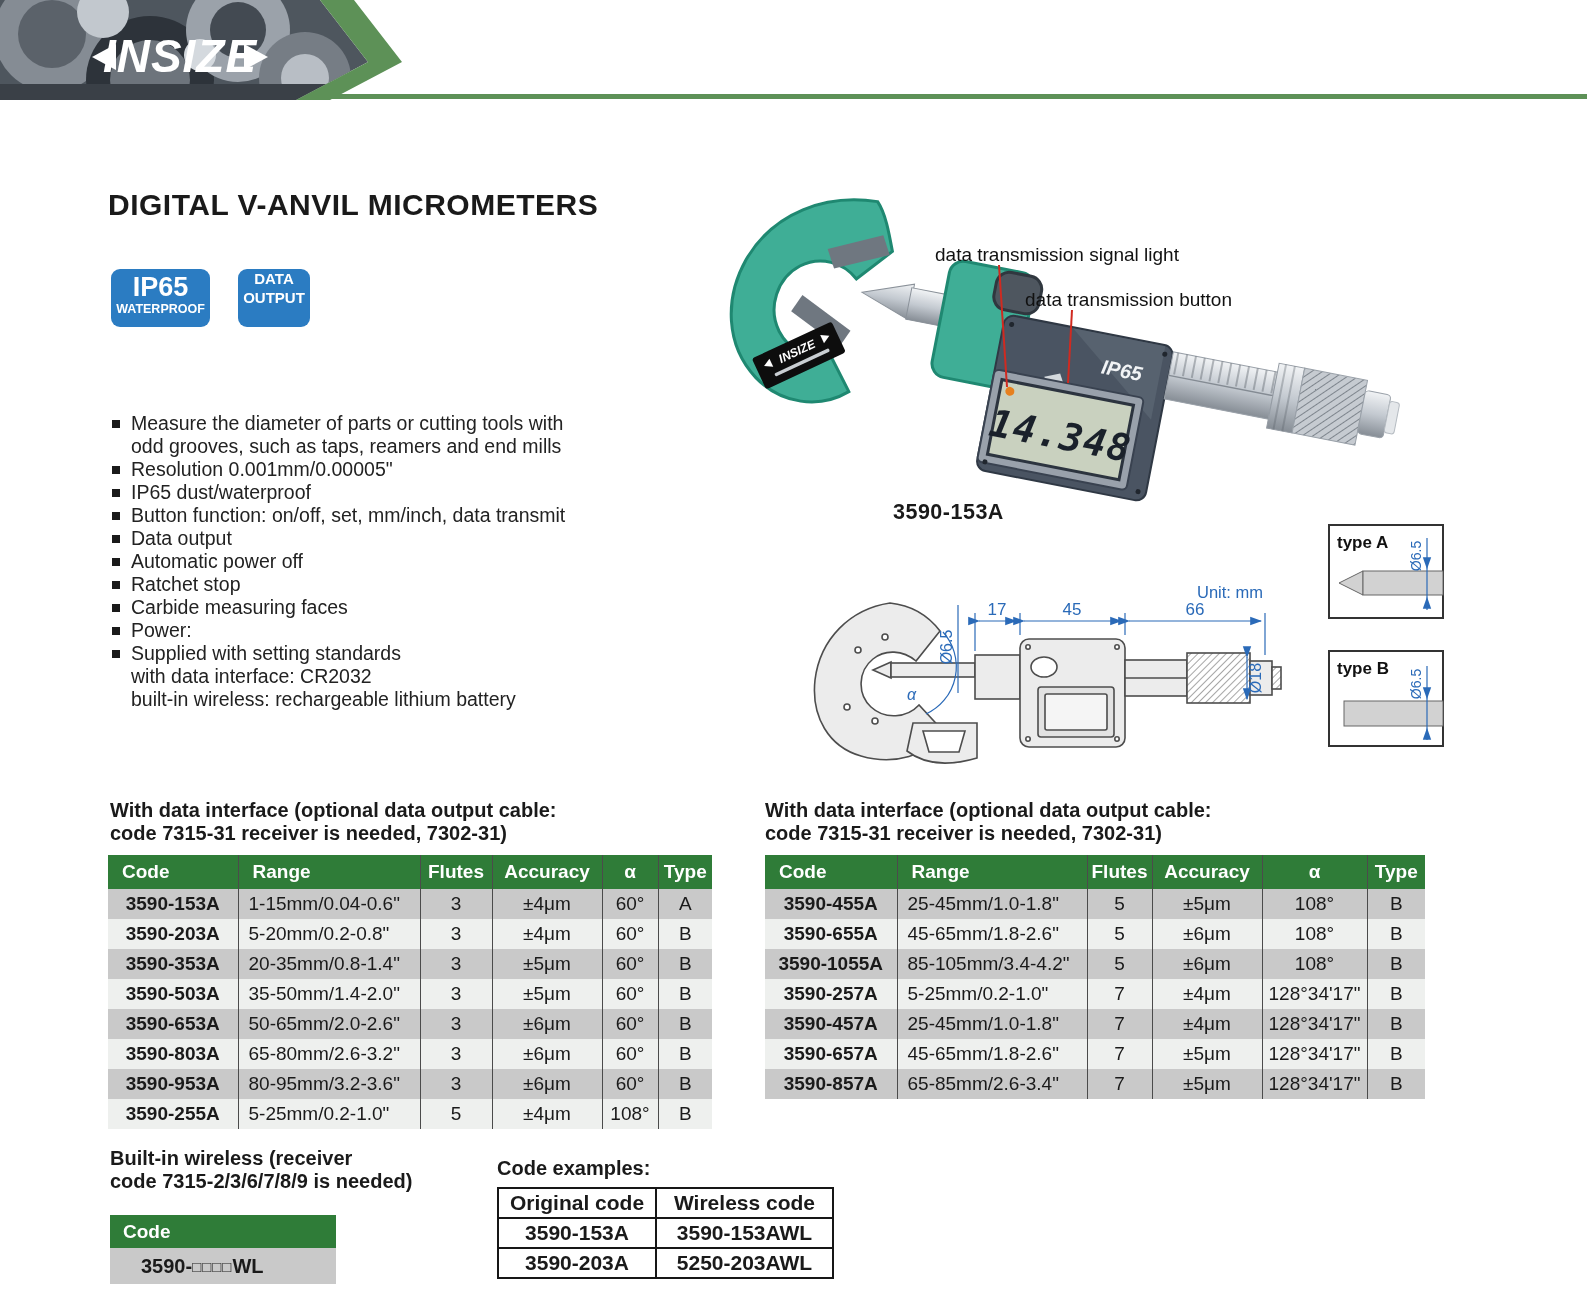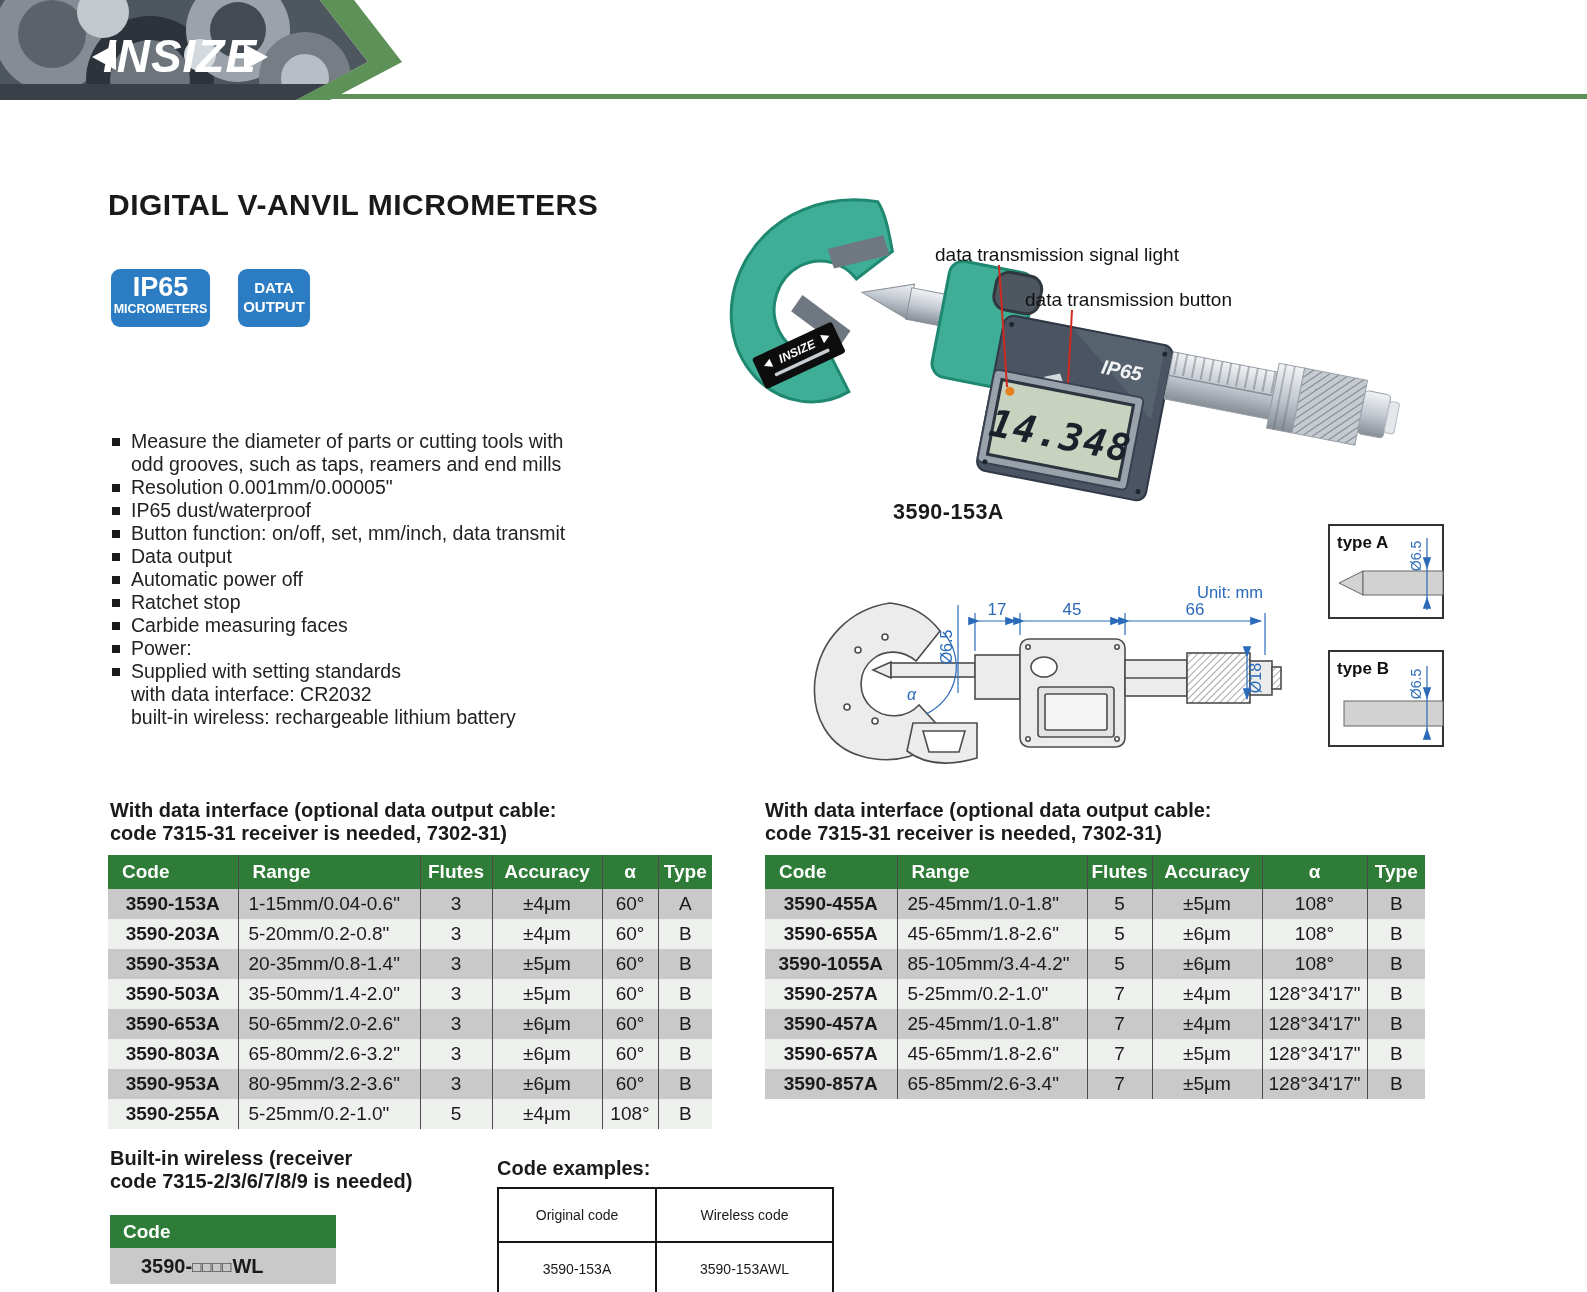--- a/index.html
+++ b/index.html
@@ -12,23 +12,23 @@
        font-family:"Liberation Sans",sans-serif;color:var(--ink);overflow:hidden;}
   .abs{position:absolute;}
   
   .title{left:108px;top:188px;font-size:30px;font-weight:bold;letter-spacing:.5px;}
   .badge{border-radius:9px;background:var(--badge-blue);color:#fff;text-align:center;}
   .badge-ip65{left:111px;top:269px;width:99px;height:58px;}
   .badge-data{left:238px;top:269px;width:72px;height:58px;}
   .badge .l1-big{font-size:27px;font-weight:bold;line-height:30px;margin-top:3px;}
   .badge .l2-small{font-size:12.5px;font-weight:bold;line-height:14px;}
   .badge .l1-med,.badge .l2-med{font-size:15px;font-weight:bold;line-height:19px;}
-  .badge-data .inner{padding-top:9px;}
-  
-  .features{left:110px;top:430px;width:492px;}
+  .badge-data .inner{padding-top:0;}
+  
+  .features{left:110px;top:412px;width:492px;}
   .feat{display:flex;line-height:23px;font-size:19.5px;color:#222;}
   .feat .sq{flex:0 0 8px;width:8px;height:8px;background:#1a1a1a;margin:8px 11px 0 2px;}
   .feat.cont{padding-left:21px;}
   .feat .tx{max-width:462px;}
   
   .ann{font-size:19px;color:#111;white-space:nowrap;}
   .caption{left:893px;top:500px;font-size:21.5px;font-weight:bold;letter-spacing:.5px;}
   
   .theading{font-size:20px;font-weight:bold;line-height:23px;}
   
@@ -43,22 +43,22 @@
   .dtable tbody tr:nth-child(even) td{background:var(--row-light);}
   .dtable td.code{font-weight:bold;}
   
   .wtable{position:absolute;left:110px;top:1215px;width:226px;border-collapse:collapse;}
   .wtable th{background:var(--green-header);color:#fff;font-weight:bold;font-size:19px;
              text-align:left;height:31px;padding-left:13px;}
   .wtable td{background:var(--row-dark);font-weight:bold;font-size:20px;height:34px;padding-left:31px;}
   .wtable .boxes{font-size:15px;letter-spacing:1px;position:relative;top:-1px;}
   
   .xtable{position:absolute;left:497px;top:1187px;border-collapse:collapse;table-layout:fixed;}
-  .xtable th,.xtable td{border:2px solid #161616;font-size:14px;font-weight:normal;
-                        text-align:center;height:28px;background:#fff;padding:12px 6px;}
+  .xtable th,.xtable td{border:2px solid #161616;font-size:21px;font-weight:bold;
+                        text-align:center;height:28px;background:#fff;padding:0 6px;}
   svg text{font-family:"Liberation Sans",sans-serif;}
   .lcd-digits{font-family:"DejaVu Sans Mono",monospace;}
 </style>
 </head>
 <body>
 
 <svg class="abs" style="left:0;top:0" width="1587" height="103" viewBox="0 0 1587 103">
   <defs>
     <clipPath id="photoclip">
         <polygon points="0,0 320,0 368,62 296,100 0,100"></polygon>
@@ -84,21 +84,21 @@
     <text x="180" y="72" text-anchor="middle" font-size="46" font-weight="bold" font-style="italic" fill="#fff" letter-spacing="1">INSIZE</text>
   </g>
   <polygon points="320,0 354,0 402,62 330,100 296,100 368,62" fill="var(--green-banner)"></polygon>
   <rect x="320" y="94" width="1267" height="5" fill="var(--green-banner)"></rect>
 </svg>
 
 <div class="abs title">DIGITAL V-ANVIL MICROMETERS</div>
 
 <div class="abs badge badge-ip65">
   <div class="l1-big">IP65</div>
-  <div class="l2-small">MICROMETERS</div>
+  <div class="l2-small">WATERPROOF</div>
 </div>
 <div class="abs badge badge-data">
   <div class="inner">
     <div class="l1-med">DATA</div>
     <div class="l2-med">OUTPUT</div>
   </div>
 </div>
 
 <div class="abs features">
   <div class="feat">

